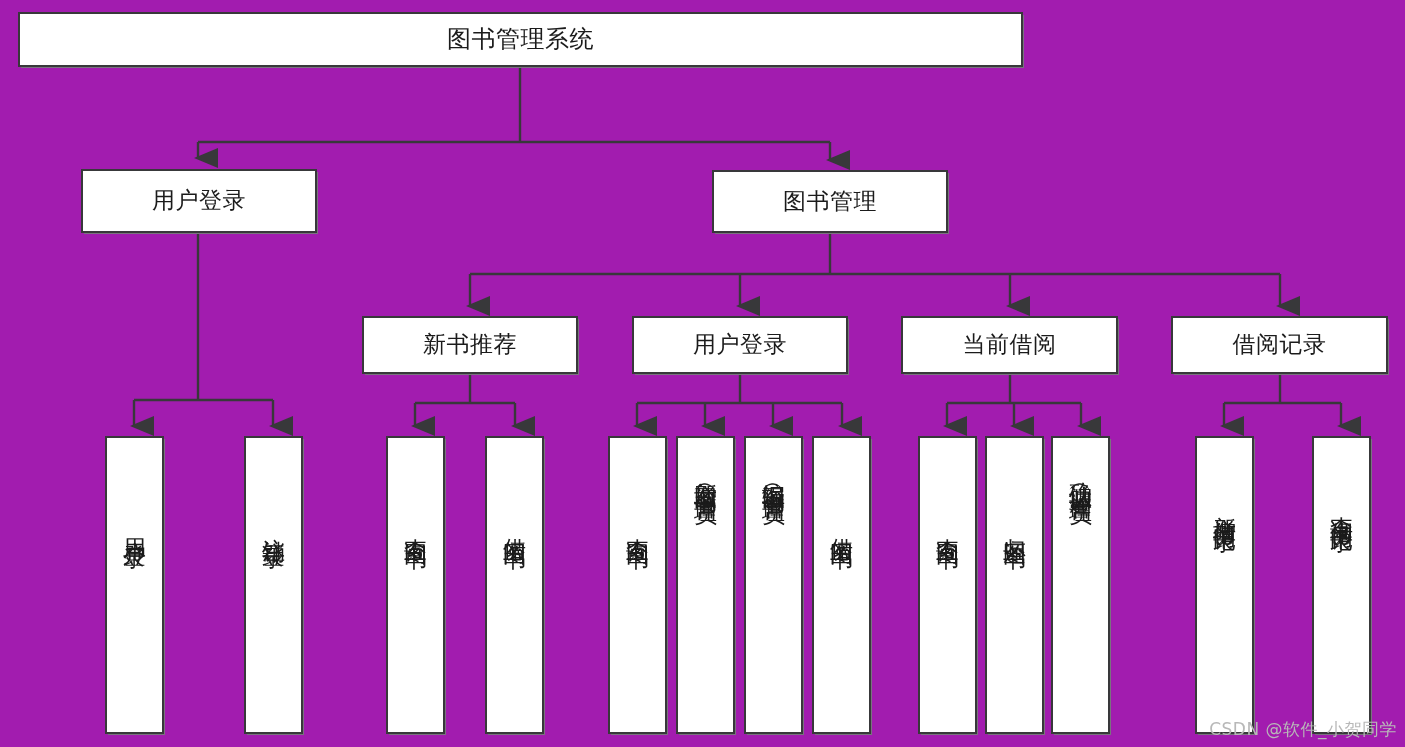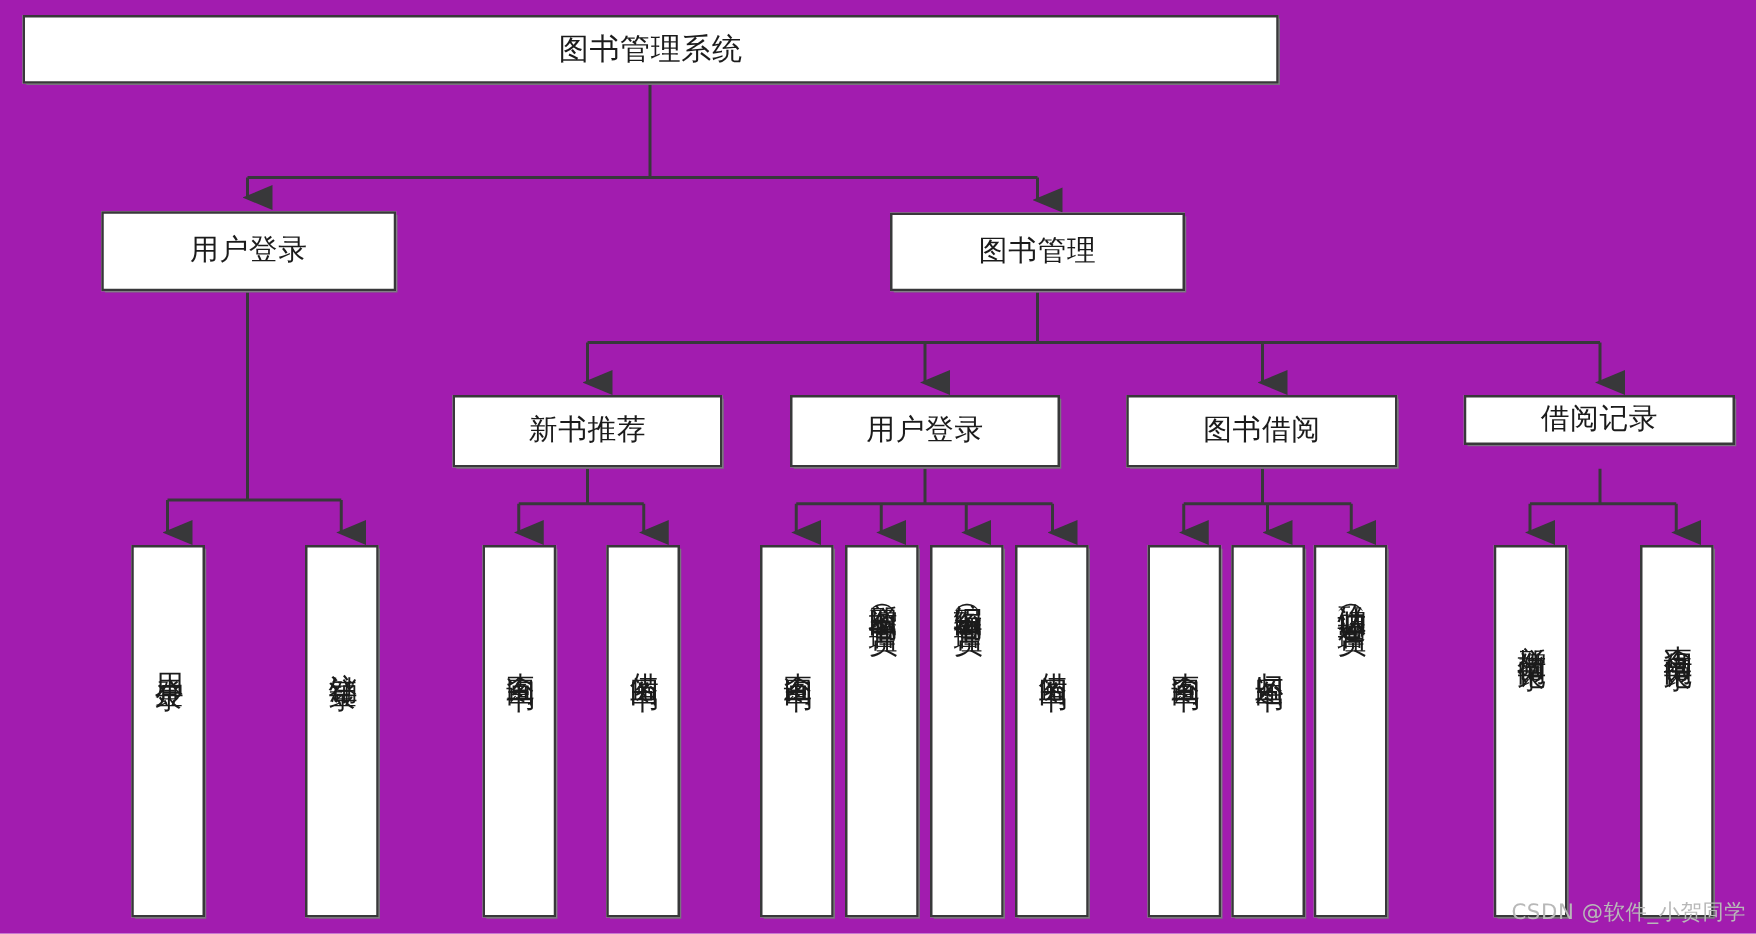--- a/index.html
+++ b/index.html
@@ -152,23 +152,23 @@
     <span class="node-label">新书推荐</span>
   </div>
 
   <div class="node horizontal" style="left:712px; top:170px; width:236px; height:63px;">
     <span class="node-label">图书管理</span>
   </div>
   <div class="node horizontal" style="left:632px; top:316px; width:216px; height:58px;">
     <span class="node-label">用户登录</span>
   </div>
   <div class="node horizontal" style="left:901px; top:316px; width:217px; height:58px;">
-    <span class="node-label">图书借阅</span>
-  </div>
-  <div class="node horizontal" style="left:1171px; top:316px; width:217px; height:40px;">
+    <span class="node-label">当前借阅</span>
+  </div>
+  <div class="node horizontal" style="left:1171px; top:316px; width:217px; height:58px;">
     <span class="node-label">借阅记录</span>
   </div>
 
   <div class="node vertical pad-top-lg" style="left:105px; top:436px; width:59px; height:298px;">
     <span class="node-label">用户登录</span>
   </div>
   <div class="node vertical pad-top-lg" style="left:244px; top:436px; width:59px; height:298px;">
     <span class="node-label">注销登录</span>
   </div>
 

